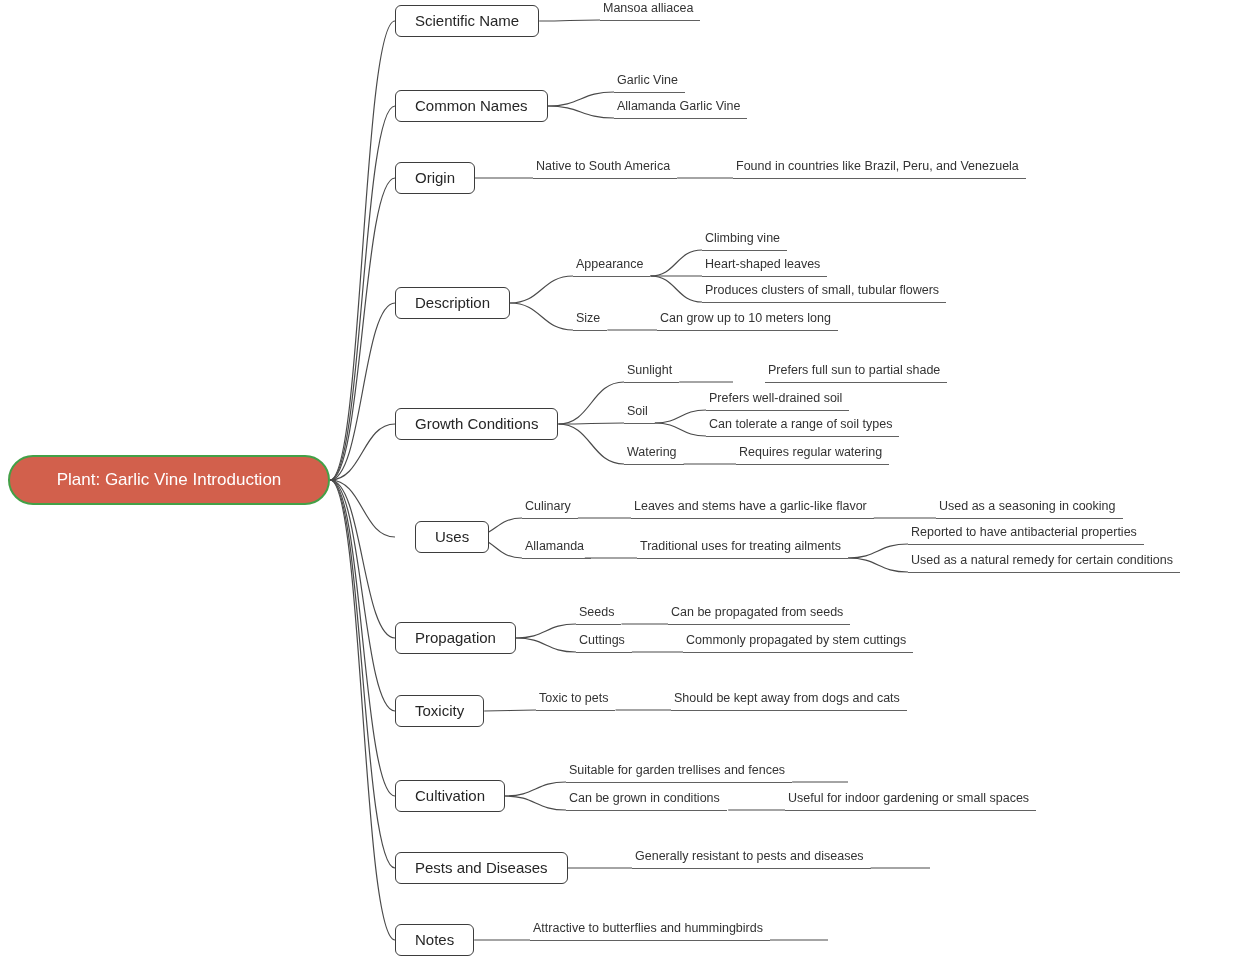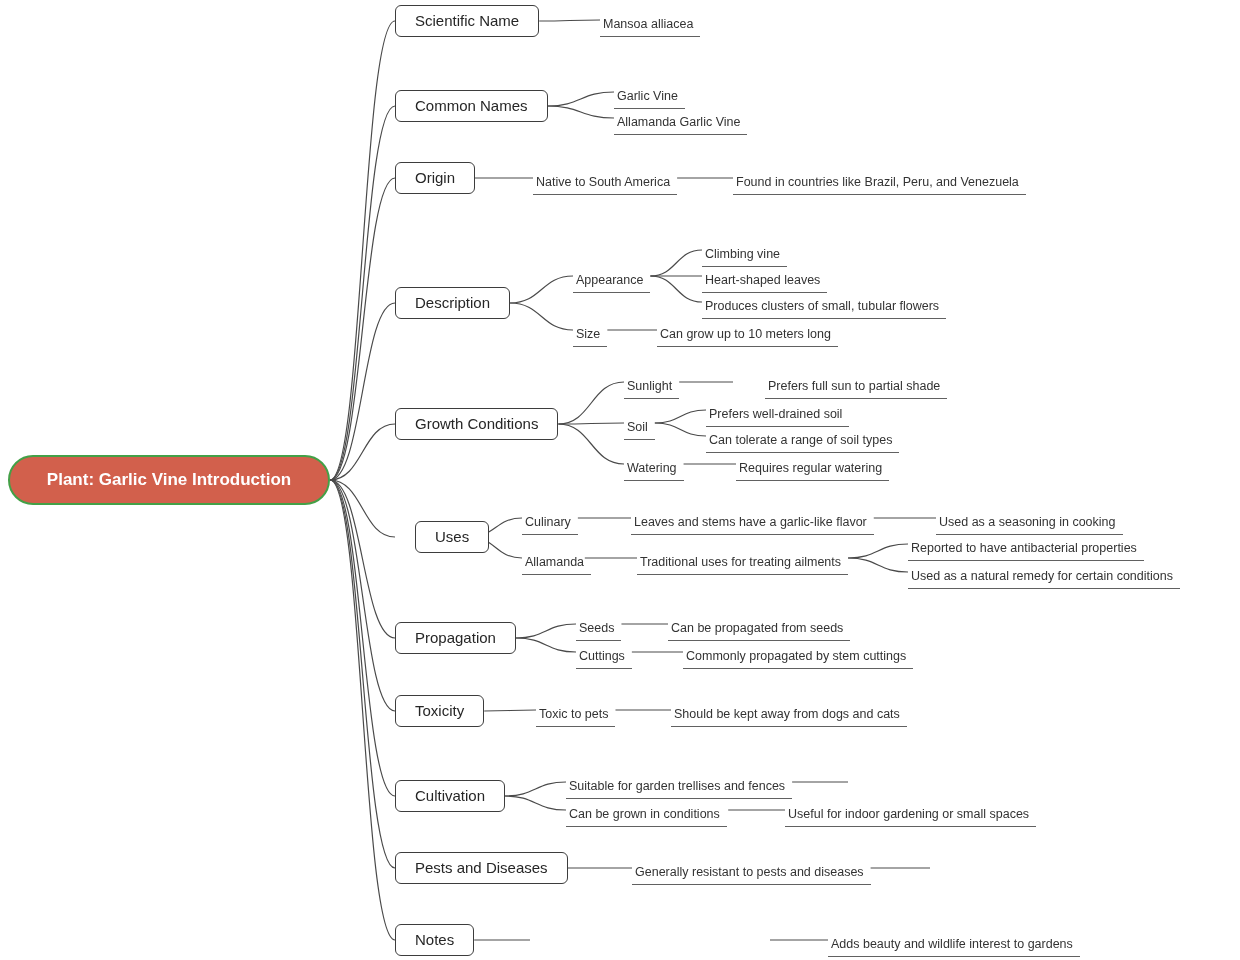--- a/index.html
+++ b/index.html
@@ -25,35 +25,35 @@
   }
   .node {
     position: absolute;
     white-space: nowrap;
     cursor: default;
   }
   .leaf {
     font-size: 12.5px;
     line-height: 15px;
     color: #333333;
-    padding: 16px 7px 4px 3px;
+    padding: 0 7px 4px 3px;
     border-bottom: 1px solid var(--underline, #616161);
   }
   .box {
     font-size: 15px;
     line-height: 30px;
     color: #262626;
     background: #ffffff;
     border: 1.5px solid #3d3d3d;
     border-radius: 6px;
     padding: 0 19px;
   }
   .root {
     font-size: 17px;
-    font-weight: bold;
+    font-weight: normal;
     line-height: 46px;
     width: 282px;
     text-align: center;
     padding: 0 18px;
     border: 2px solid #43a047;
     border-radius: 25px;
     background: #d2604c;
     color: #ffffff;
   }
 </style>
@@ -165,14 +165,14 @@
 
   <div class="node box" style="left:395px;top:780px">Cultivation</div>
   <div class="node leaf" style="left:566px;top:763px">Suitable for garden trellises and fences</div>
   <div class="node leaf" style="left:566px;top:791px">Can be grown in conditions</div>
   <div class="node leaf" style="left:785px;top:791px">Useful for indoor gardening or small spaces</div>
 
   <div class="node leaf" style="left:632px;top:849px">Generally resistant to pests and diseases</div>
   <div class="node box" style="left:395px;top:852px">Pests and Diseases</div>
 
   <div class="node box" style="left:395px;top:924px">Notes</div>
-  <div class="node leaf" style="left:828px;top:921px">Adds beauty and wildlife interest to gardens</div>
+  <div class="node leaf" style="left:530px;top:921px">Attractive to butterflies and hummingbirds</div>
 </div>
 
 </body></html>

